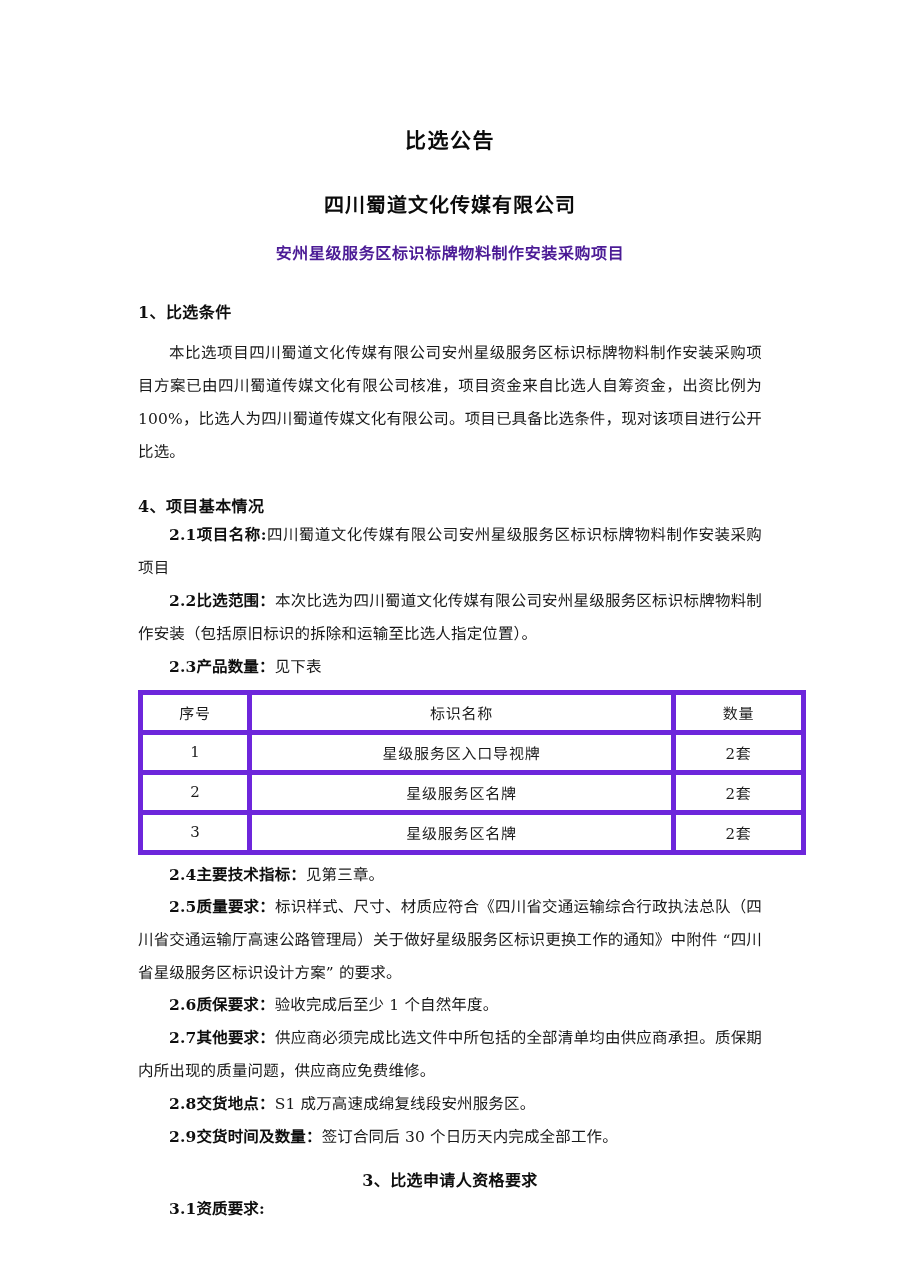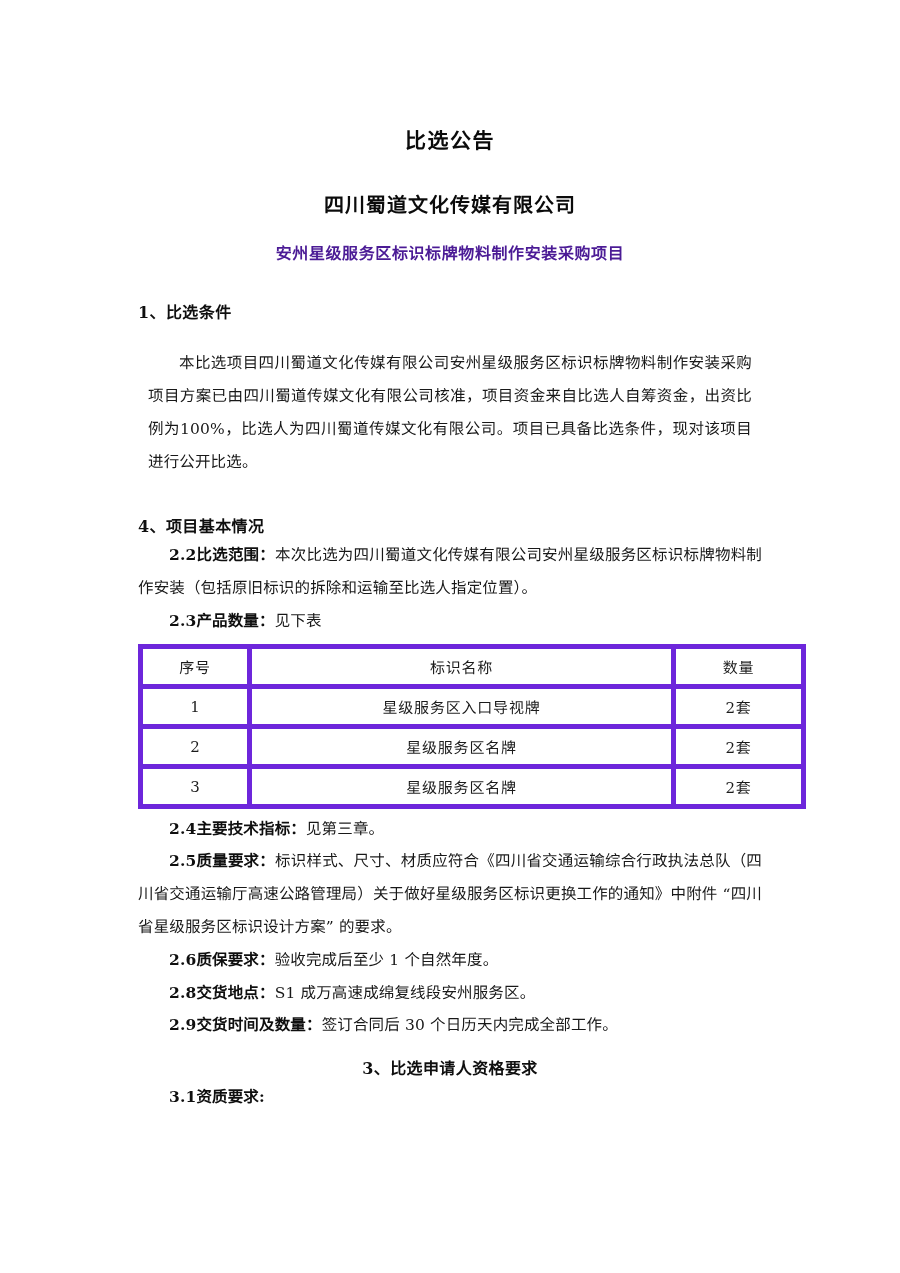--- a/index.html
+++ b/index.html
@@ -78,21 +78,21 @@
   .sec1 { padding-top: 36px; }
   .sec2 { padding-top: 27px; }
   .sec3 { padding-top: 15px; text-align: center; }
 
   
   .para {
     font-size: 15.5px;
     line-height: 2.12;
     text-align: justify;
     text-justify: inter-ideograph;
-    margin: 10px;
+    margin: 0;
     text-indent: 2em;
     letter-spacing: 0.15px;
     color: #1a1a1a;
   }
   .para-lead { padding-top: 12px; }
 
   
   .item {
     font-size: 15.5px;
     line-height: 2.12;
@@ -155,20 +155,23 @@
 
     <h2 class="doc-subtitle">四川蜀道文化传媒有限公司</h2>
 
     <h2 class="doc-subtitle2">安州星级服务区标识标牌物料制作安装采购项目</h2>
 
     <h3 class="section-head sec1">1、比选条件</h3>
     <p class="para para-lead">本比选项目四川蜀道文化传媒有限公司安州星级服务区标识标牌物料制作安装采购项目方案已由四川蜀道传媒文化有限公司核准，项目资金来自比选人自筹资金，出资比例为100%，比选人为四川蜀道传媒文化有限公司。项目已具备比选条件，现对该项目进行公开比选。</p>
 
     <h3 class="section-head sec2">4、项目基本情况</h3>
 
+    <p class="item">
+      <span class="lbl">2.1项目名称:</span><span>四川蜀道文化传媒有限公司安州星级服务区标识标牌物料制作安装采购项目</span>
+    </p>
 
     <p class="item">
       <span class="lbl">2.2比选范围：</span><span>本次比选为四川蜀道文化传媒有限公司安州星级服务区标识标牌物料制作安装（包括原旧标识的拆除和运输至比选人指定位置）。</span>
     </p>
 
     <p class="item">
       <span class="lbl">2.3产品数量：</span><span>见下表</span>
     </p>
 
     <div class="tbl-wrap">
@@ -205,20 +208,23 @@
     </p>
 
     <p class="item">
       <span class="lbl">2.5质量要求：</span><span>标识样式、尺寸、材质应符合《四川省交通运输综合行政执法总队（四川省交通运输厅高速公路管理局）关于做好星级服务区标识更换工作的通知》中附件 “四川省星级服务区标识设计方案” 的要求。</span>
     </p>
 
     <p class="item">
       <span class="lbl">2.6质保要求：</span><span>验收完成后至少 1 个自然年度。</span>
     </p>
 
+    <p class="item">
+      <span class="lbl">2.7其他要求：</span><span>供应商必须完成比选文件中所包括的全部清单均由供应商承担。质保期内所出现的质量问题，供应商应免费维修。</span>
+    </p>
 
     <p class="item">
       <span class="lbl">2.8交货地点：</span><span>S1 成万高速成绵复线段安州服务区。</span>
     </p>
 
     <p class="item">
       <span class="lbl">2.9交货时间及数量：</span><span>签订合同后 30 个日历天内完成全部工作。</span>
     </p>
 
     <h3 class="section-head sec3">3、比选申请人资格要求</h3>

